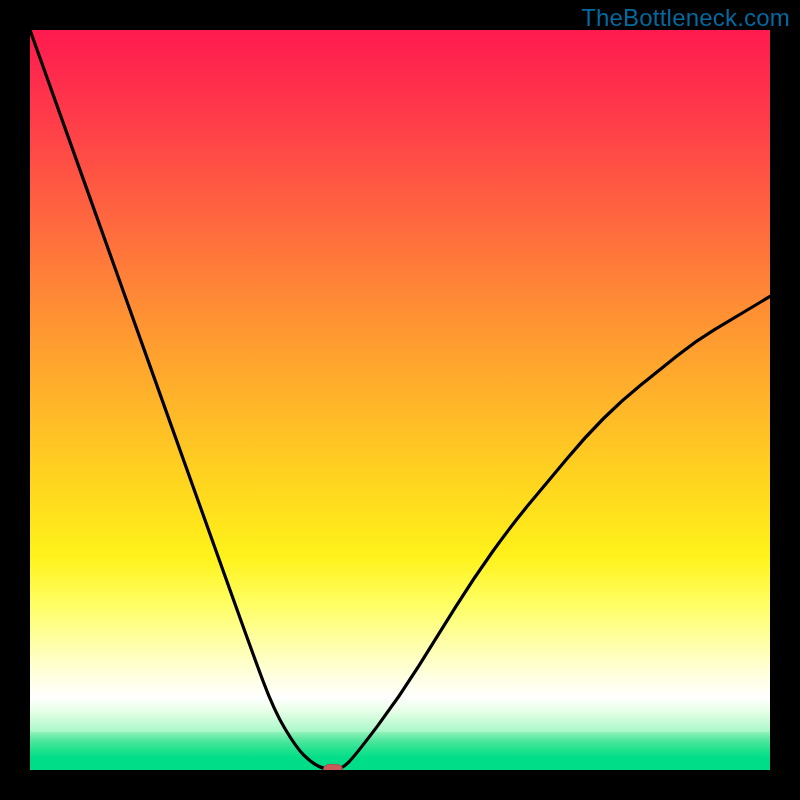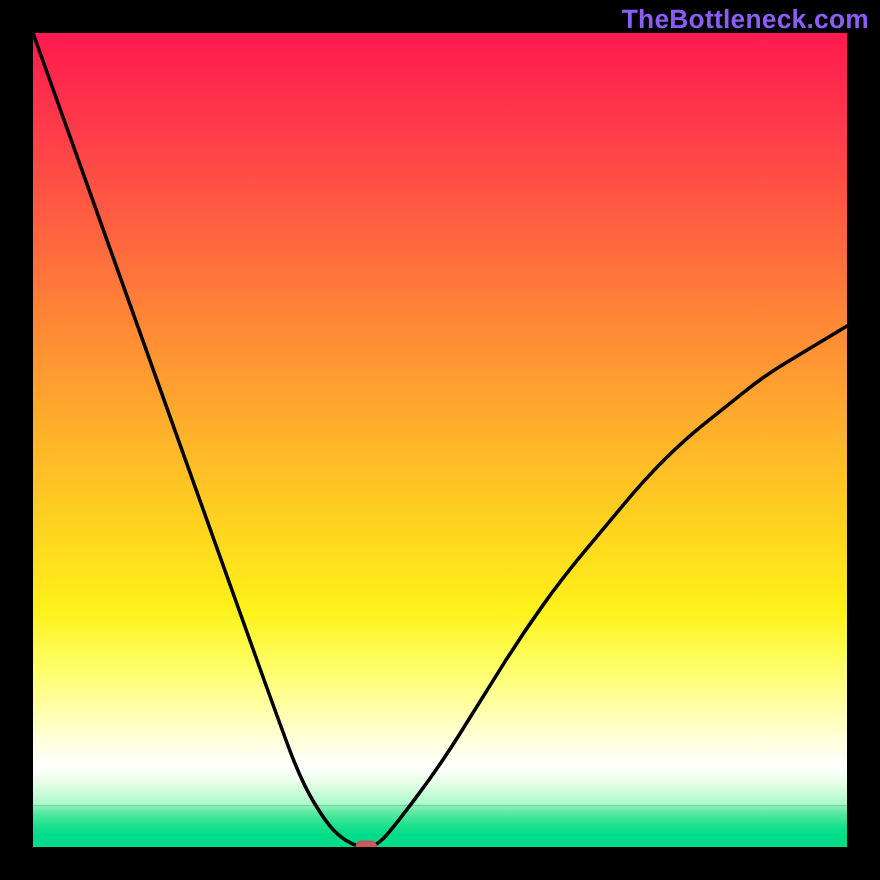--- a/index.html
+++ b/index.html
@@ -14,23 +14,23 @@
   .frame {
     position: relative;
     width: 800px;
     height: 800px;
     background: #000;
   }
   .watermark {
     position: absolute;
     top: 4px;
     right: 10px;
-    color: #8b5cf6;
+    color: #0369a1;
     font-size: 24px;
-    font-weight: 700;
+    font-weight: 400;
     letter-spacing: 0.2px;
     z-index: 20;
   }
   .plot-area {
     position: absolute;
     left: 30px;
     top: 30px;
     width: 740px;
     height: 740px;
     overflow: hidden;

